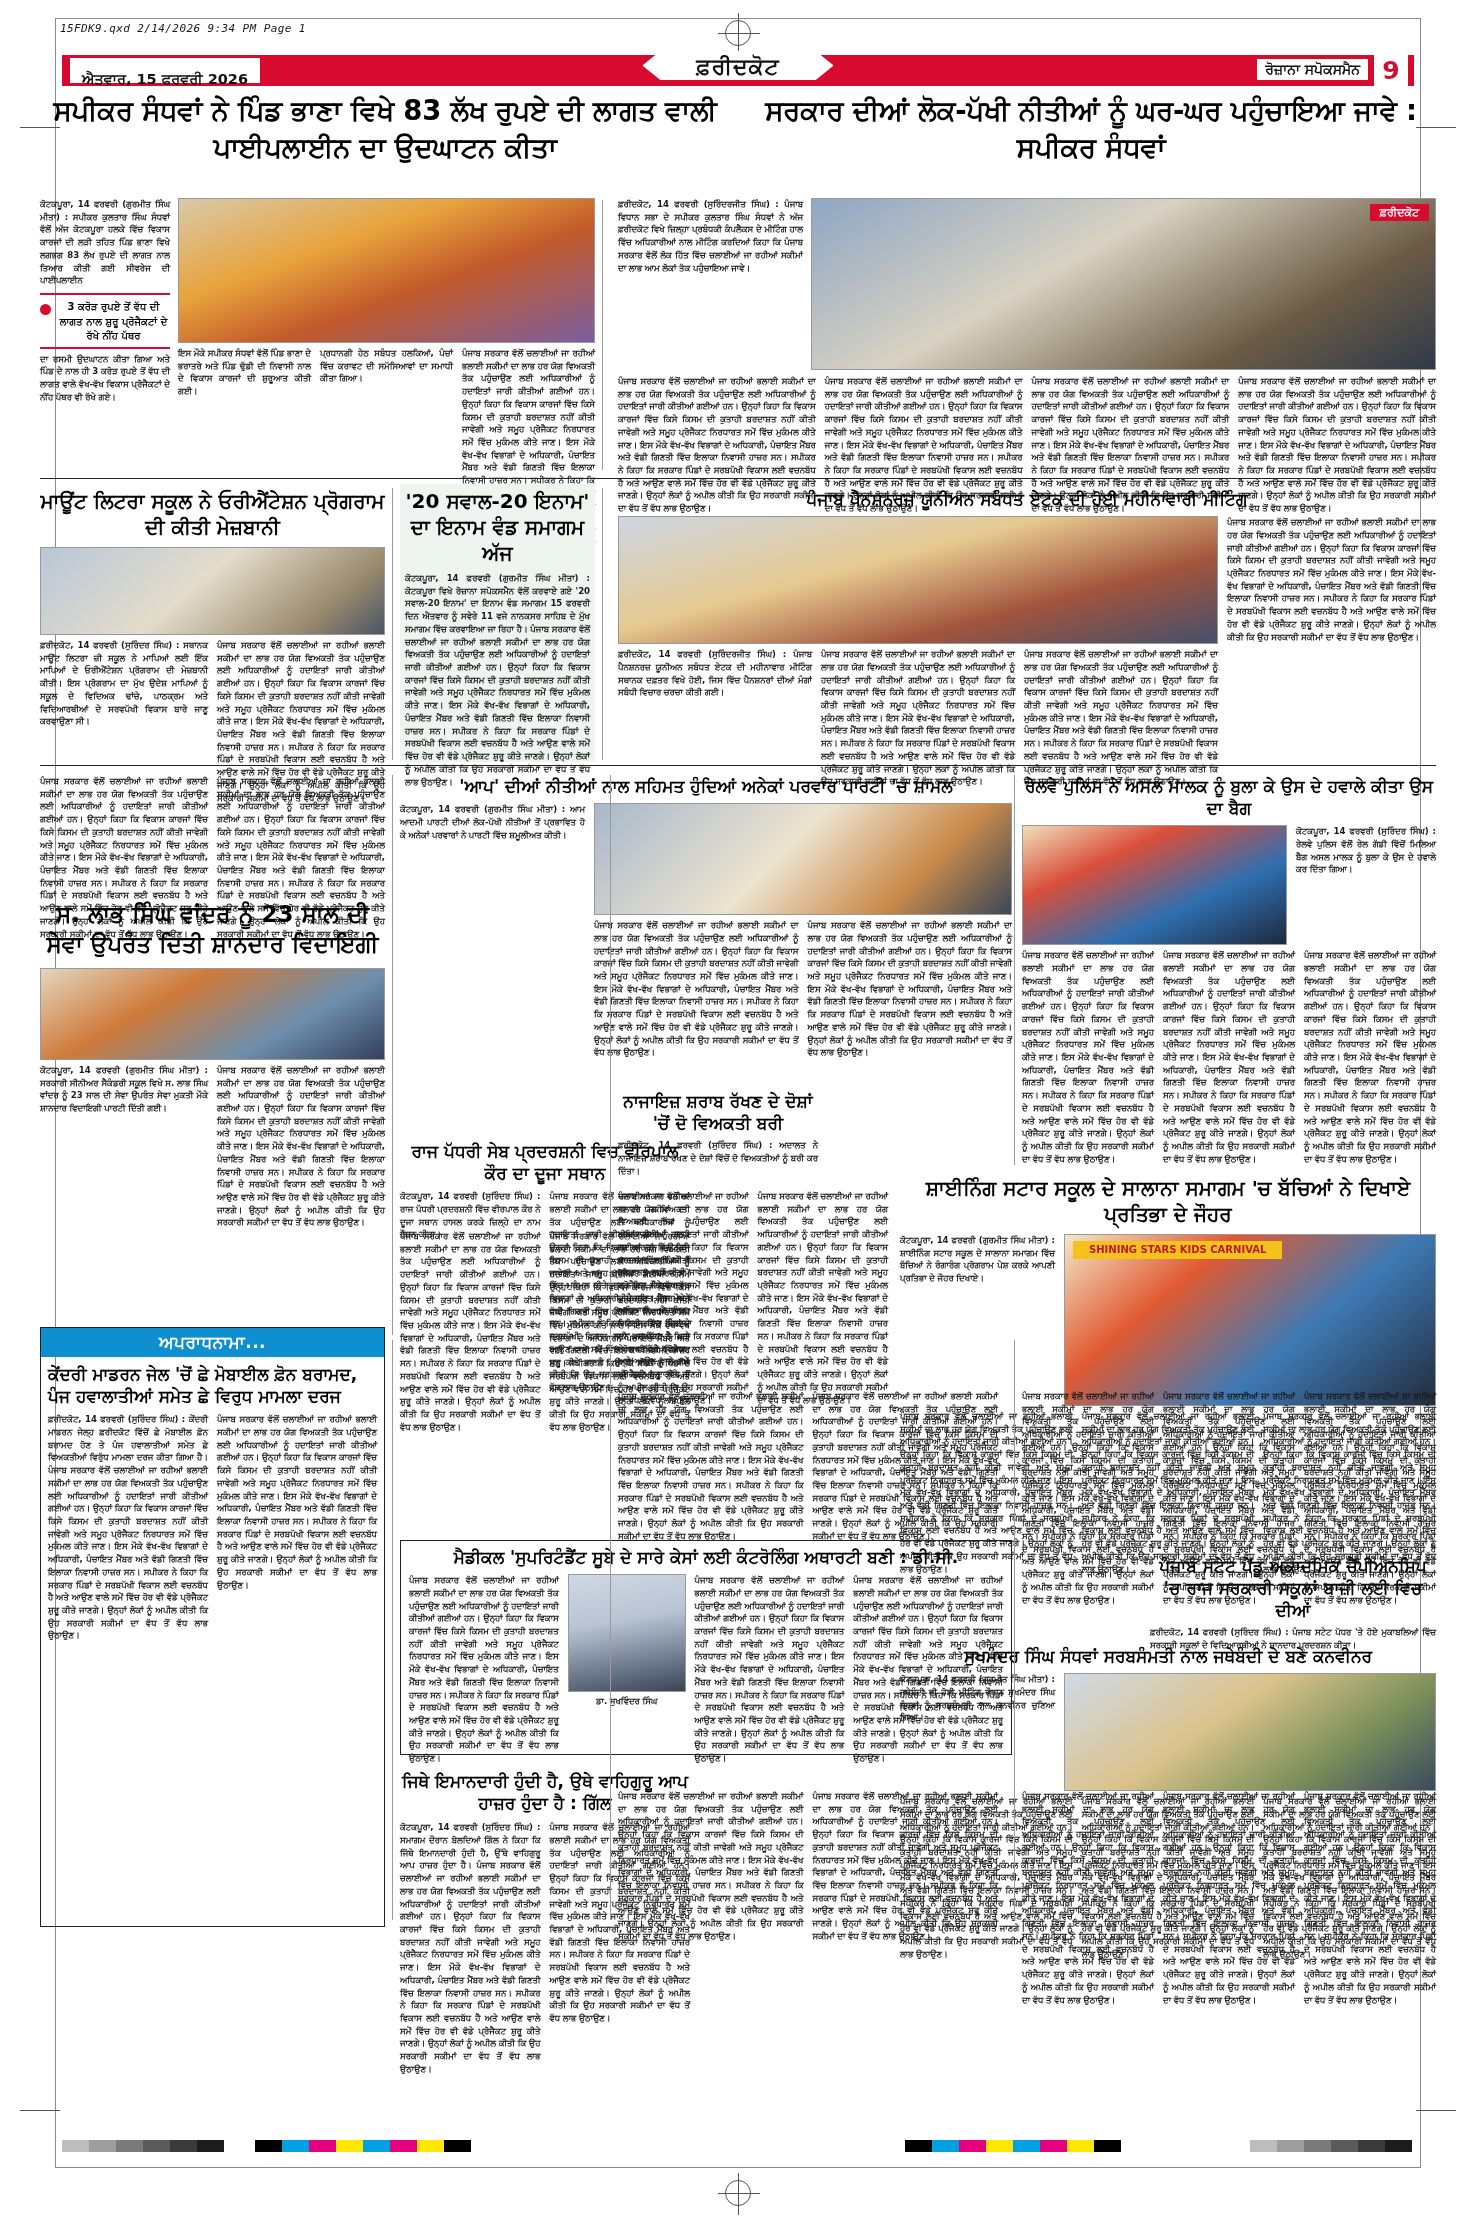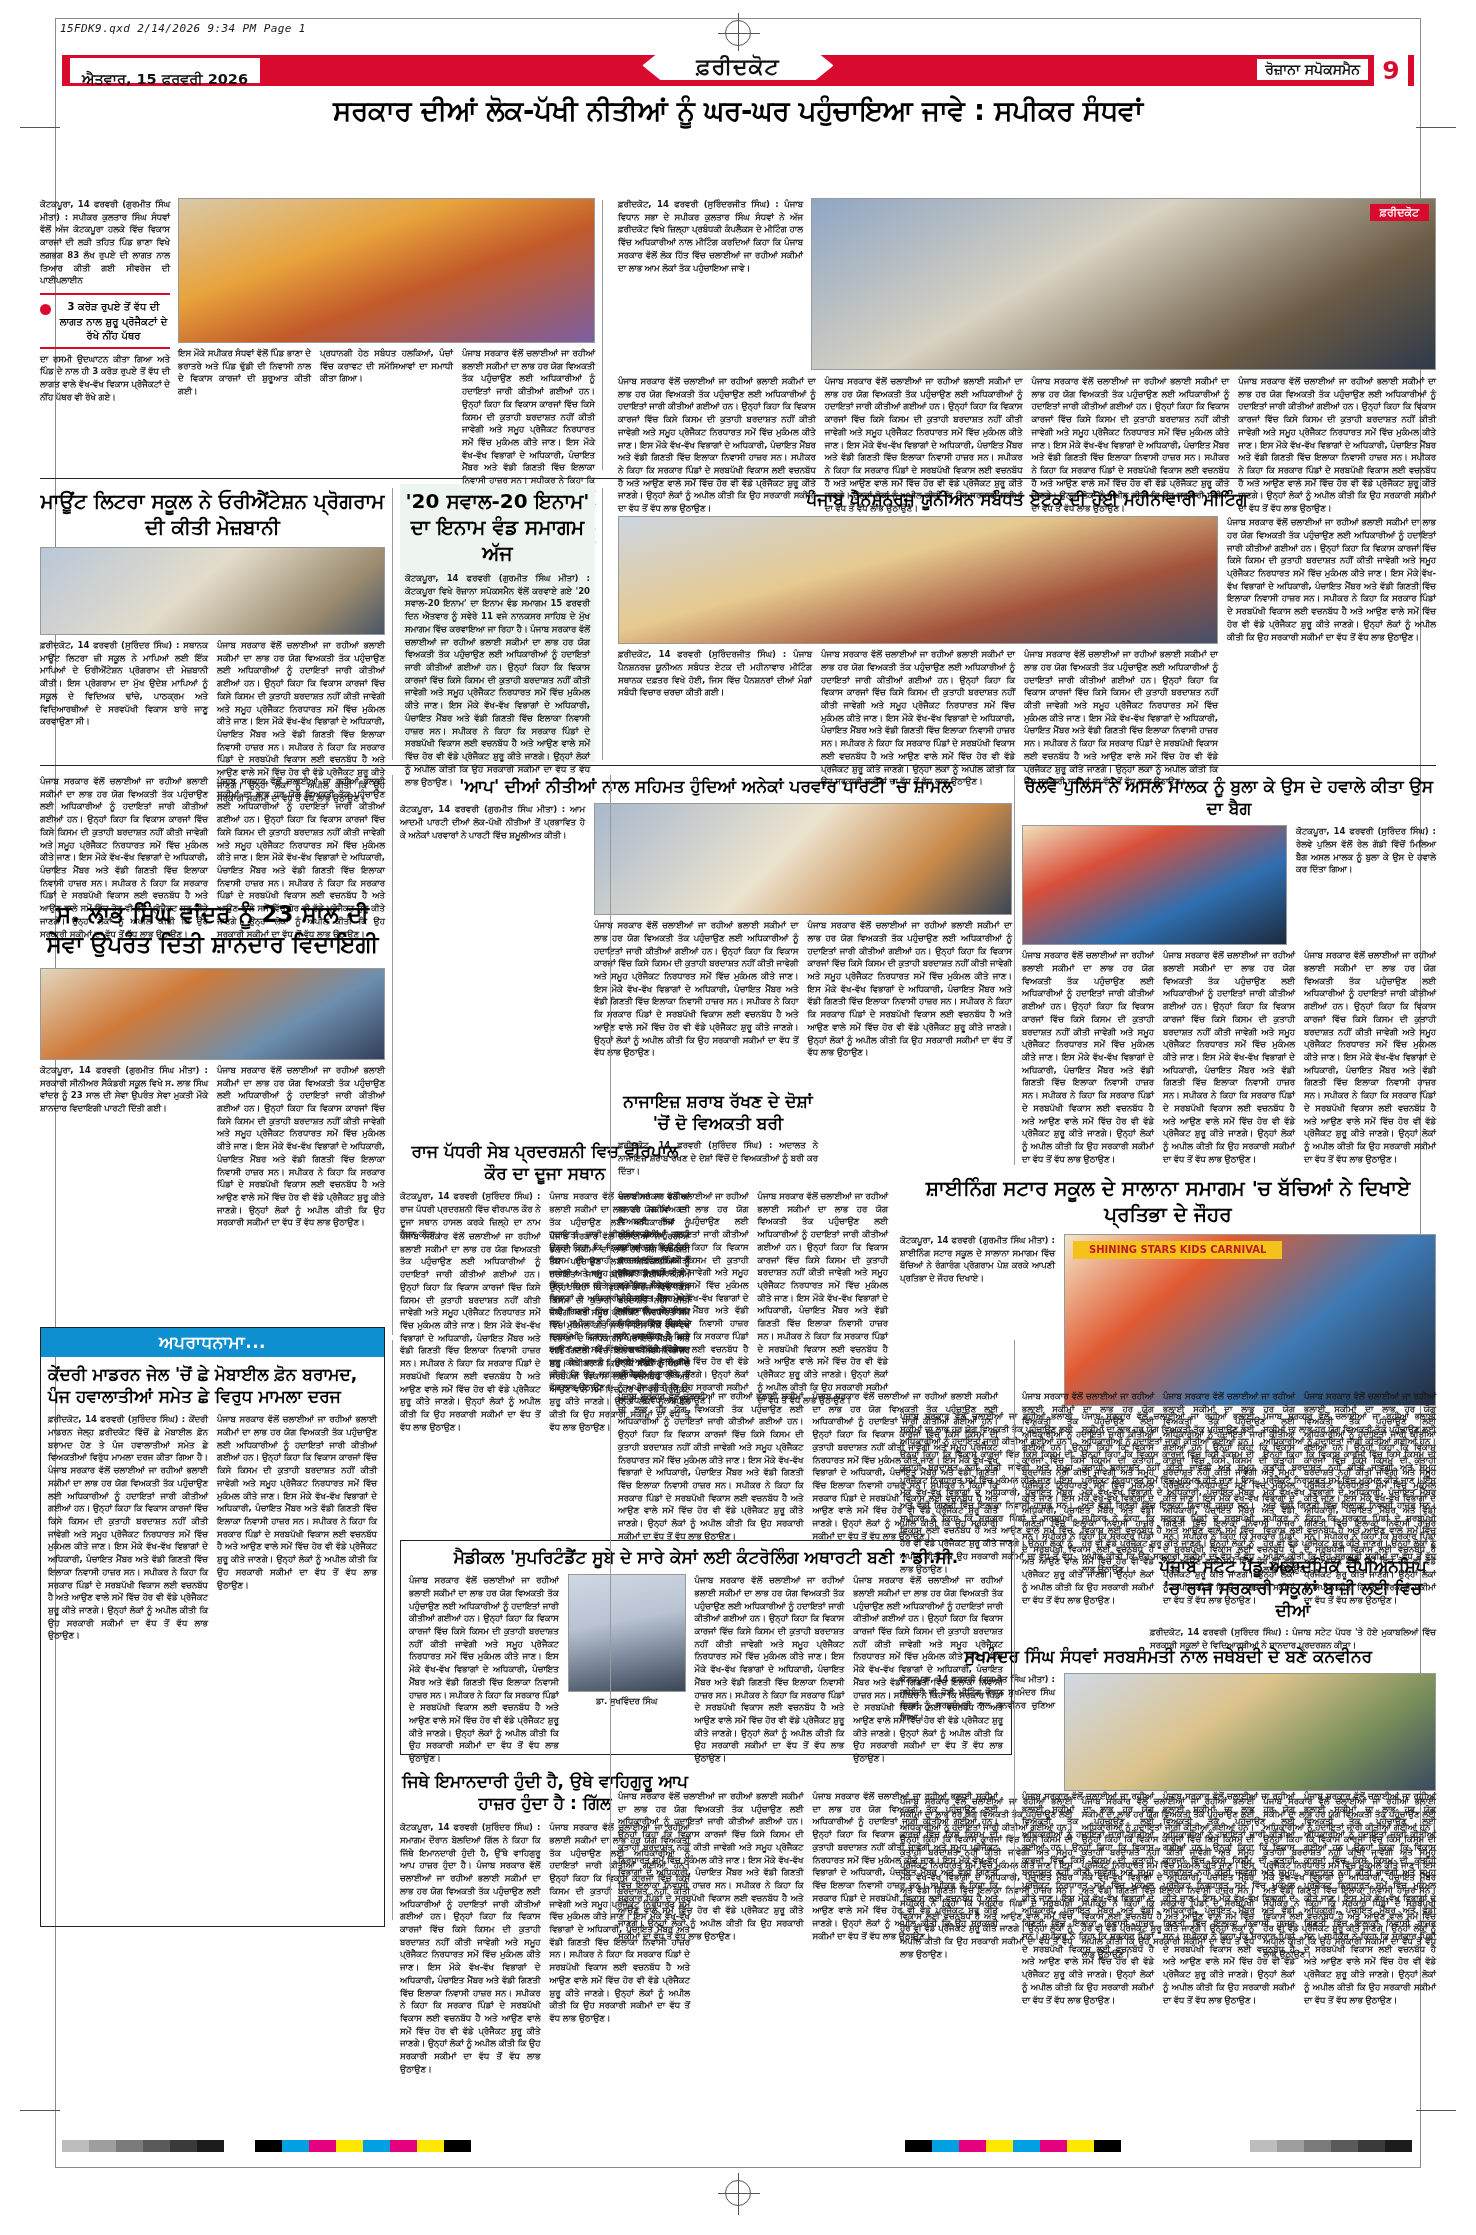--- a/index.html
+++ b/index.html
@@ -115,20 +115,21 @@
 <div class="slug">15FDK9.qxd   2/14/2026   9:34 PM   Page 1</div>
 
 <div class="masthead">
   <div class="mh-date">ਐਤਵਾਰ, 15 ਫਰਵਰੀ 2026</div>
   <div class="mh-center">ਫ਼ਰੀਦਕੋਟ</div>
   <div class="mh-right">ਰੋਜ਼ਾਨਾ ਸਪੋਕਸਮੈਨ</div>
   <div class="mh-page">9</div>
 </div>
 
 <div class="lead-heads">
+  <div class="lead-head">ਸਪੀਕਰ ਸੰਧਵਾਂ ਨੇ ਪਿੰਡ ਭਾਣਾ ਵਿਖੇ 83 ਲੱਖ ਰੁਪਏ ਦੀ ਲਾਗਤ ਵਾਲੀ ਪਾਈਪਲਾਈਨ ਦਾ ਉਦਘਾਟਨ ਕੀਤਾ</div>
   <div class="lead-head">ਸਰਕਾਰ ਦੀਆਂ ਲੋਕ-ਪੱਖੀ ਨੀਤੀਆਂ ਨੂੰ ਘਰ-ਘਰ ਪਹੁੰਚਾਇਆ ਜਾਵੇ : ਸਪੀਕਰ ਸੰਧਵਾਂ</div>
 </div>
 
 <div class="region" style="left:40px;top:198px;width:555px;height:275px;">
   <div style="display:flex;gap:8px;height:100%;">
     <div style="width:130px;">
       <p class="col-text"><b>ਕੋਟਕਪੂਰਾ, 14 ਫਰਵਰੀ (ਗੁਰਮੀਤ ਸਿੰਘ ਮੀਤਾ) :</b> <span>ਸਪੀਕਰ ਕੁਲਤਾਰ ਸਿੰਘ ਸੰਧਵਾਂ ਵੱਲੋਂ ਅੱਜ ਕੋਟਕਪੂਰਾ ਹਲਕੇ ਵਿੱਚ ਵਿਕਾਸ ਕਾਰਜਾਂ ਦੀ ਲੜੀ ਤਹਿਤ ਪਿੰਡ ਭਾਣਾ ਵਿਖੇ ਲਗਭਗ 83 ਲੱਖ ਰੁਪਏ ਦੀ ਲਾਗਤ ਨਾਲ ਤਿਆਰ ਕੀਤੀ ਗਈ ਸੀਵਰੇਜ ਦੀ ਪਾਈਪਲਾਈਨ</span></p>
       <div class="bullet-box">
         <div class="bline"></div>
         <div class="bullet-row">

